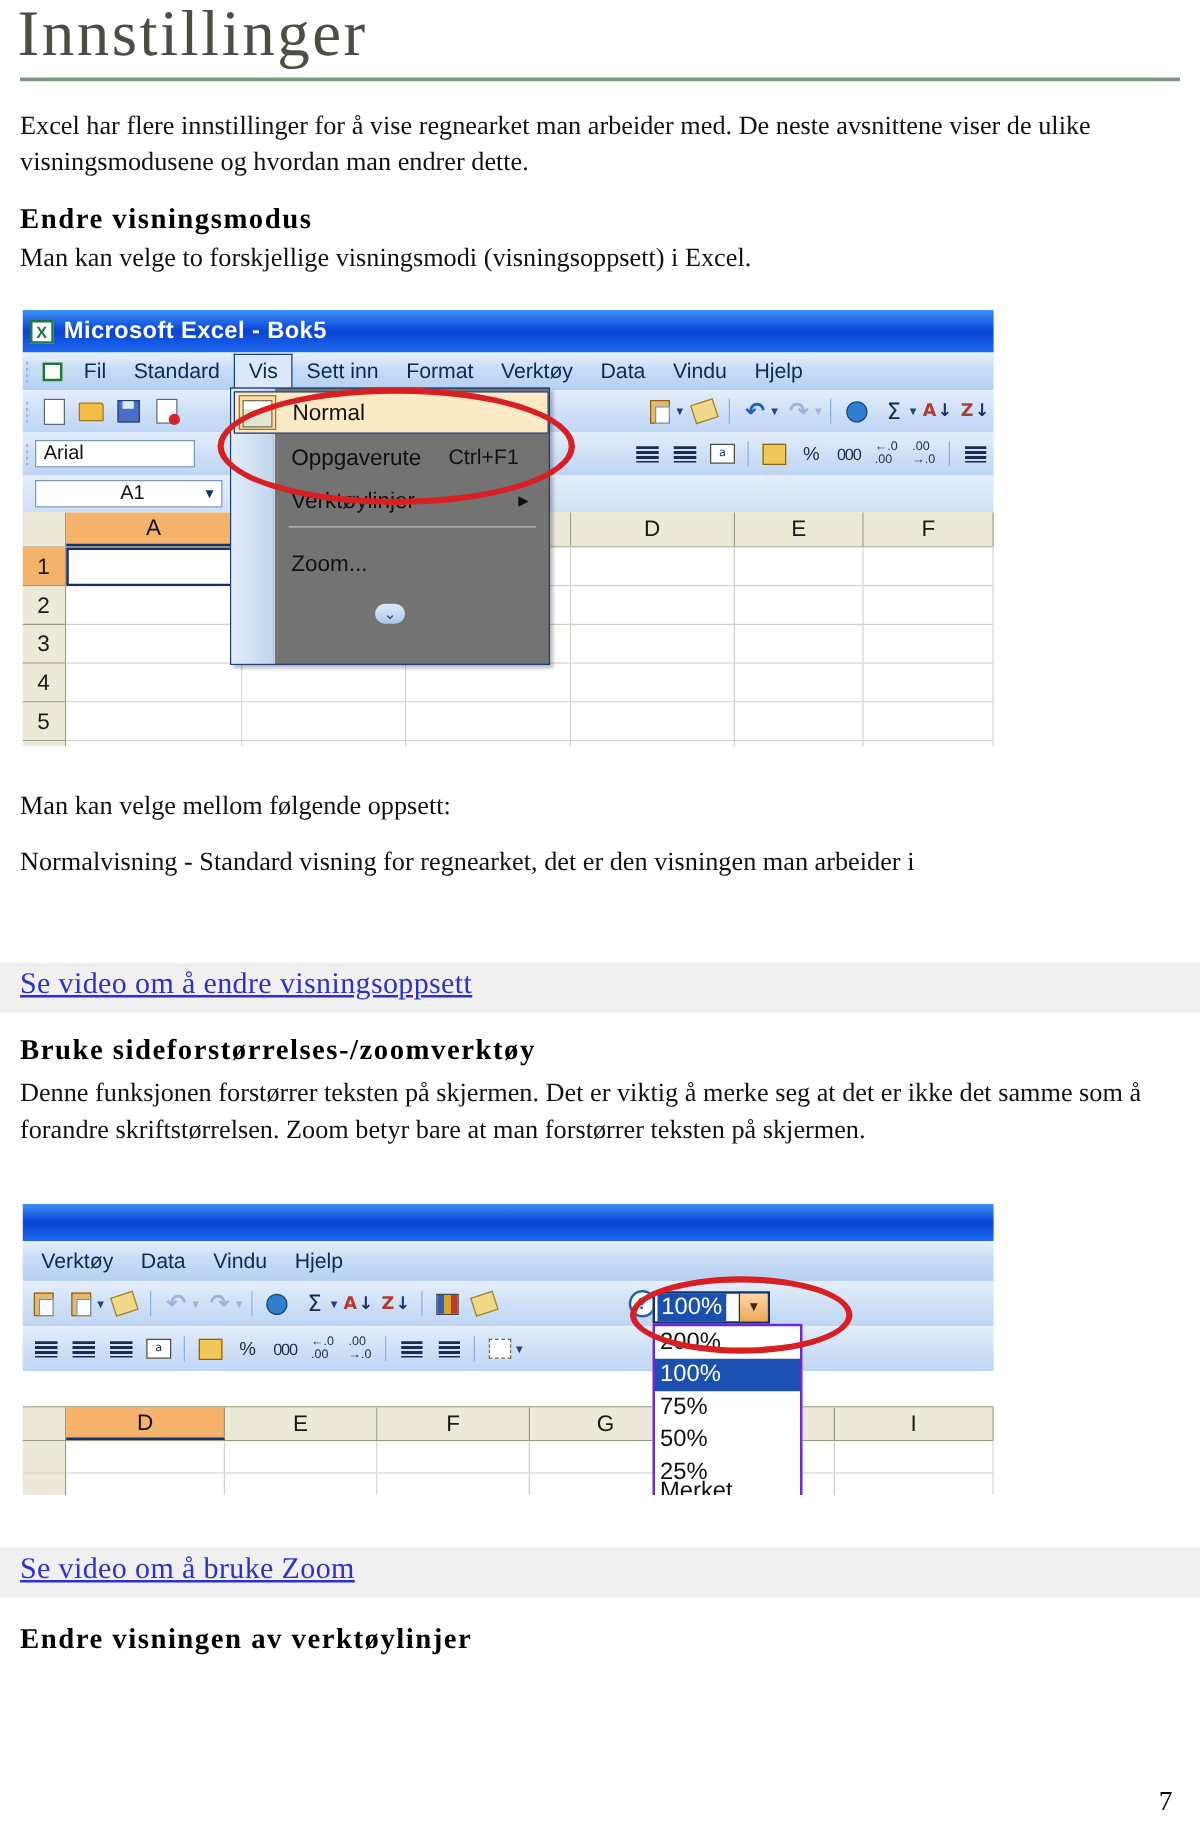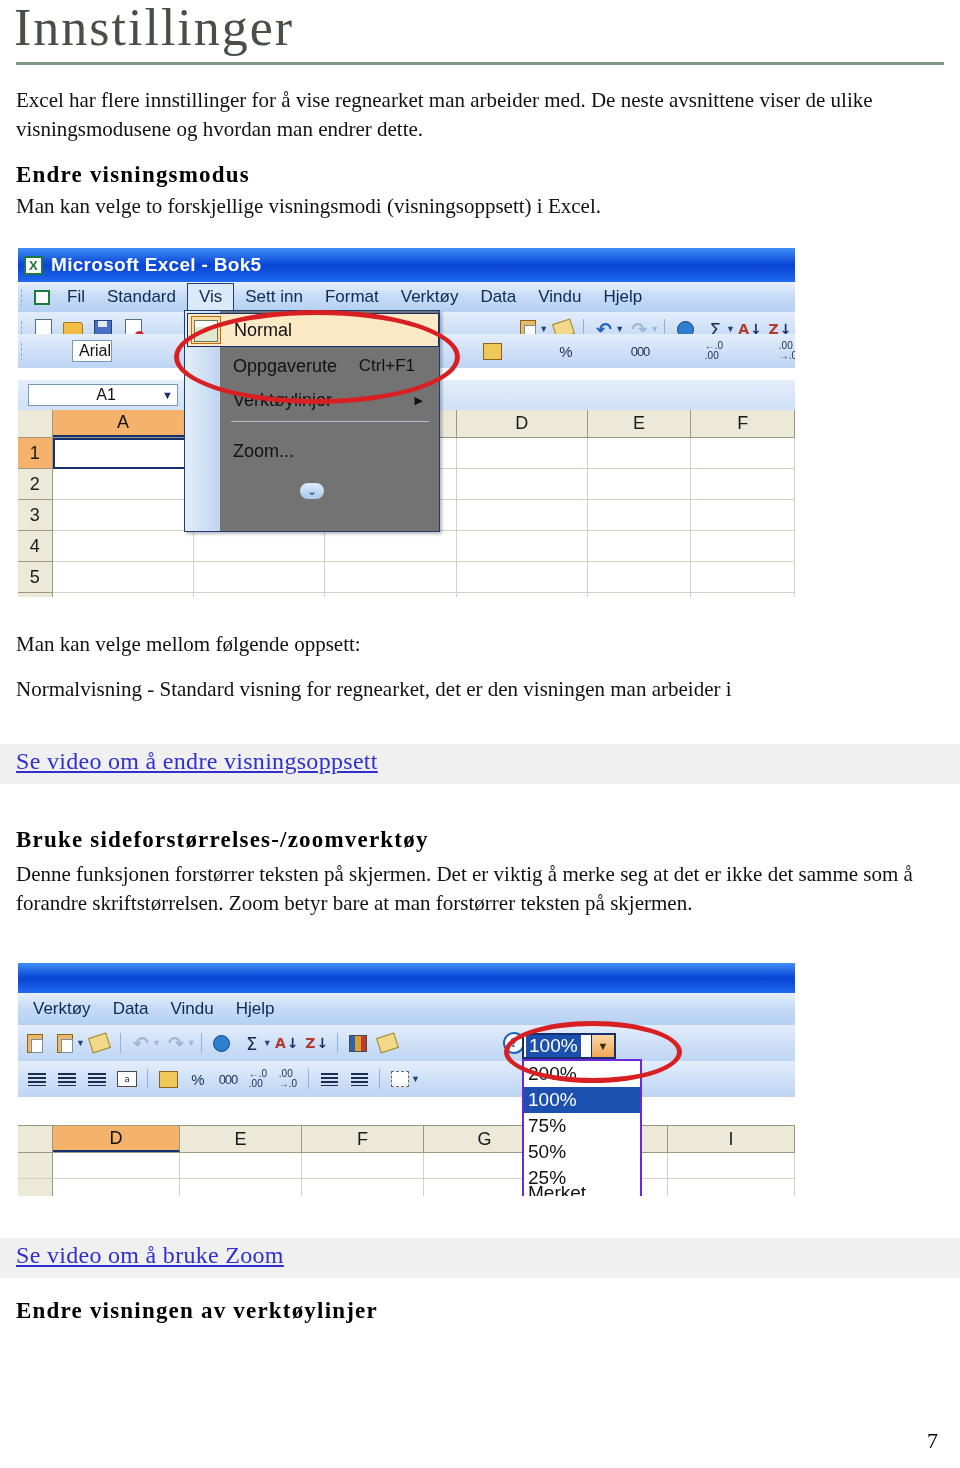--- a/index.html
+++ b/index.html
@@ -251,21 +251,21 @@
       <span class="sep"></span>
       <span class="ic">
           <span class="i-globe"></span>
         </span>
       <span class="ic i-sigma">Σ</span>
       <span class="arrow-sm">▼</span>
       <span class="ic i-sortaz">A</span>
       <span class="ic i-sortza">Z</span>
     </div>
 
-    <div class="xl-toolbar" style="top:86px;gap:44px;">
+    <div class="xl-toolbar" style="top:98px;">
       <span class="grip"></span>
       <span class="fontbox" style="width:128px;">Arial</span>
       <span style="flex:1 1 auto;"></span>
       <span class="ic">
           <span class="i-align"></span>
         </span>
       <span class="ic">
           <span class="i-align"></span>
         </span>
       <span class="ic">
@@ -389,21 +389,21 @@
         <span class="chevbtn">⌄</span>
       </div>
     </div>
 
     <div class="ellipse" style="left:156px;top:62px;width:276px;height:84px;"></div>
   </div>
 
   <div class="para" style="top:630px;">Man kan velge mellom følgende oppsett:</div>
   <div class="para" style="top:675px;">Normalvisning - Standard visning for regnearket, det er den visningen man arbeider i</div>
 
-  <div class="linkbar" style="top:744px;">
+  <div class="linkbar" style="top:770px;">
     <a href="#">Se video om å endre visningsoppsett</a>
   </div>
 
   <div class="h2" style="top:825px;">Bruke sideforstørrelses-/zoomverktøy</div>
   <div class="para" style="top:860px;">Denne funksjonen forstørrer teksten på skjermen. Det er viktig å merke seg at det er ikke det samme som å forandre skriftstørrelsen. Zoom betyr bare at man forstørrer teksten på skjermen.</div>
 
   <div class="shot" id="shot2" style="left:18px;top:963px;width:777px;height:233px;">
 
     <div class="xl-title" style="height:30px;"></div>
 

